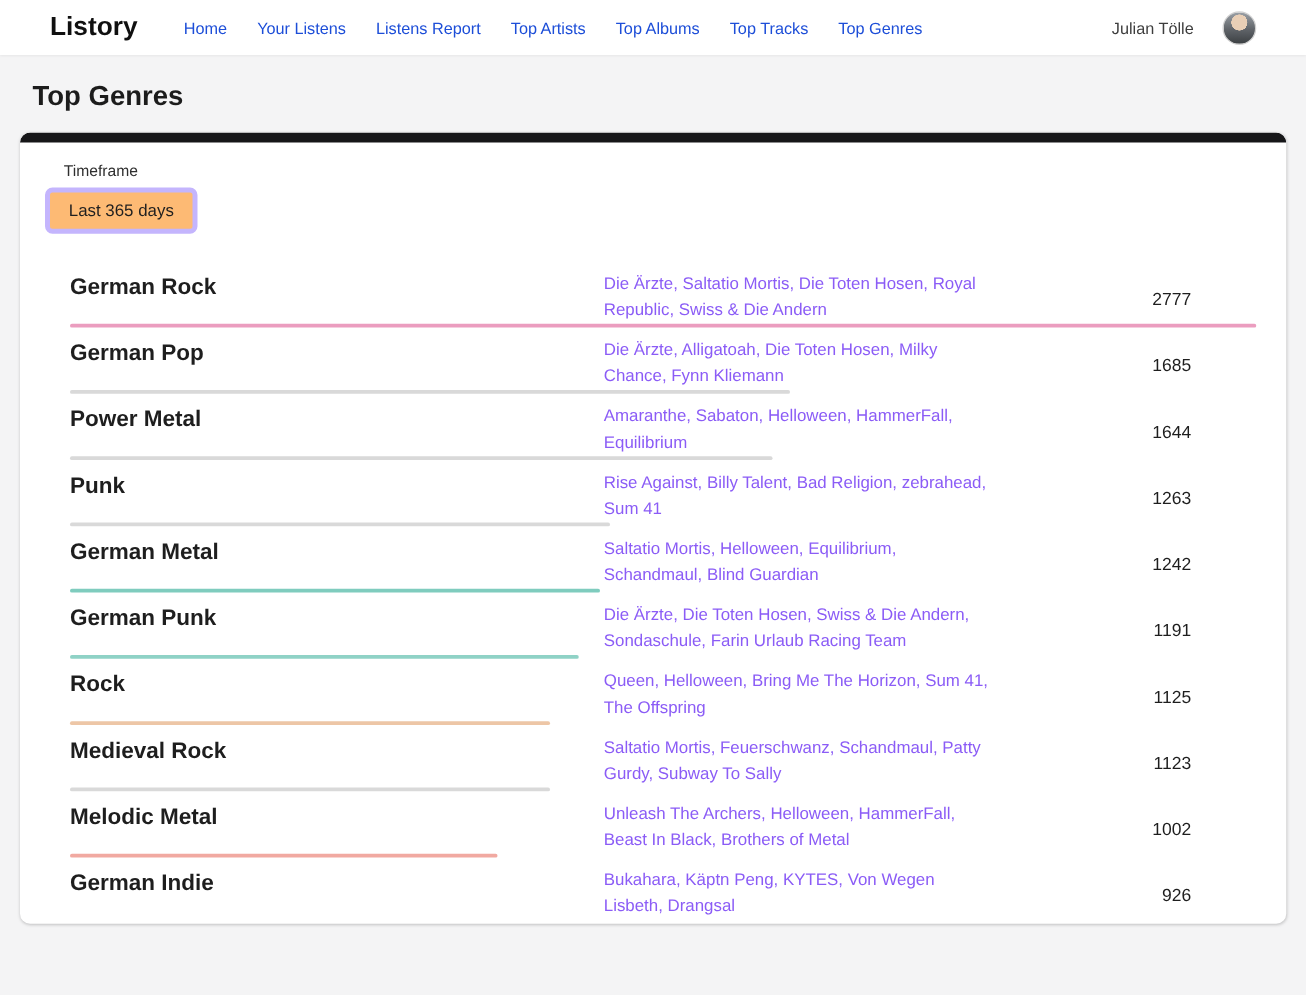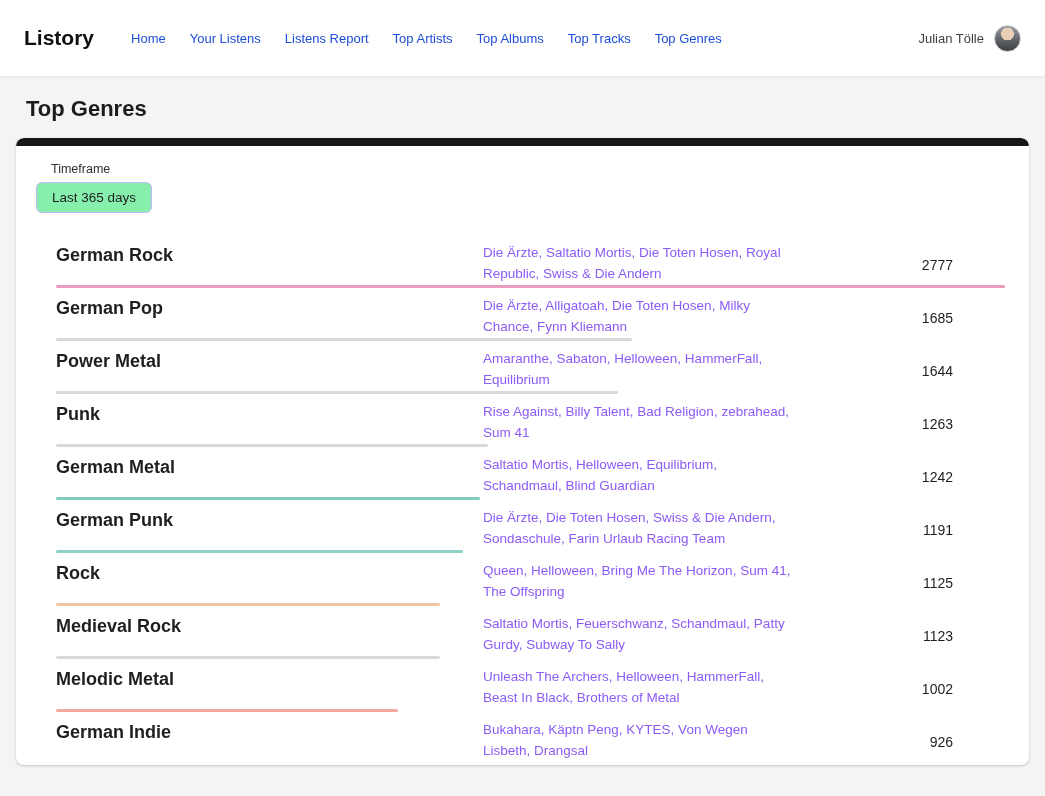--- a/index.html
+++ b/index.html
@@ -4,33 +4,33 @@
 <style>
   * { margin:0; padding:0; box-sizing:border-box; }
   html, body {
     width:1045px; height:796px; overflow:hidden;
     background:#f4f4f5;
     font-family:"Liberation Sans", sans-serif;
     color:#222;
   }
   
   .navbar {
-    height:76px; background:#fff;
+    height:44px; background:#fff;
     display:flex; align-items:center;
-    padding:0 24px;
+    padding:0 40px;
     box-shadow:0 1px 2px rgba(0,0,0,0.06);
     position:relative; z-index:2;
   }
   .brand { font-size:21px; font-weight:700; color:#101010; margin-right:26px; cursor:pointer; }
   .nav-links { display:flex; align-items:center; gap:2px; flex:1; }
   .nav-link {
     font-size:13px; color:#1d4ed8; text-decoration:none;
     padding:8px 11px; border-radius:4px; cursor:pointer; white-space:nowrap;
   }
-  .nav-user { display:flex; align-items:center; gap:10px; cursor:pointer; }
+  .nav-user { display:flex; align-items:center; gap:23px; cursor:pointer; }
   .user-name { font-size:13px; color:#3d3d3d; }
   .avatar {
     width:27px; height:27px; border-radius:50%;
     background:
       radial-gradient(circle at 50% 32%, #e9cfb6 0 30%, rgba(0,0,0,0) 31%),
       linear-gradient(180deg, #9aa0a6 0%, #5f6368 55%, #3c4043 100%);
     border:1px solid #d0d0d0;
     display:inline-block;
   }
   
@@ -39,21 +39,21 @@
   .card {
     margin:0 16px; background:#fff;
     border-radius:8px; overflow:hidden;
     box-shadow:0 1px 3px rgba(0,0,0,0.13), 0 1px 2px rgba(0,0,0,0.08);
   }
   .card-accent { height:8px; background:#161618; border-radius:8px 8px 0 0; }
   .card-body { padding:14px 24px 0 20px; }
   .tf-label { font-size:12.5px; color:#2f2f2f; margin:2px 0 6px 15px; }
   .tf-select {
     display:inline-block; font-size:13.5px; color:#1f1f1f;
-    background:#86efac; border:1px solid #c4b5fd; border-radius:6px;
+    background:#fdba74; border:4px solid #c4b5fd; border-radius:6px;
     padding:7px 15px; cursor:pointer; margin-bottom:16px;
     font-family:"Liberation Sans", sans-serif;
   }
   
   .rows { margin-top:6px; }
   .grow { }
   .row-in {
     position:relative; margin-left:20px;
     display:flex; align-items:flex-start;
     min-height:53px; padding-top:7px;

